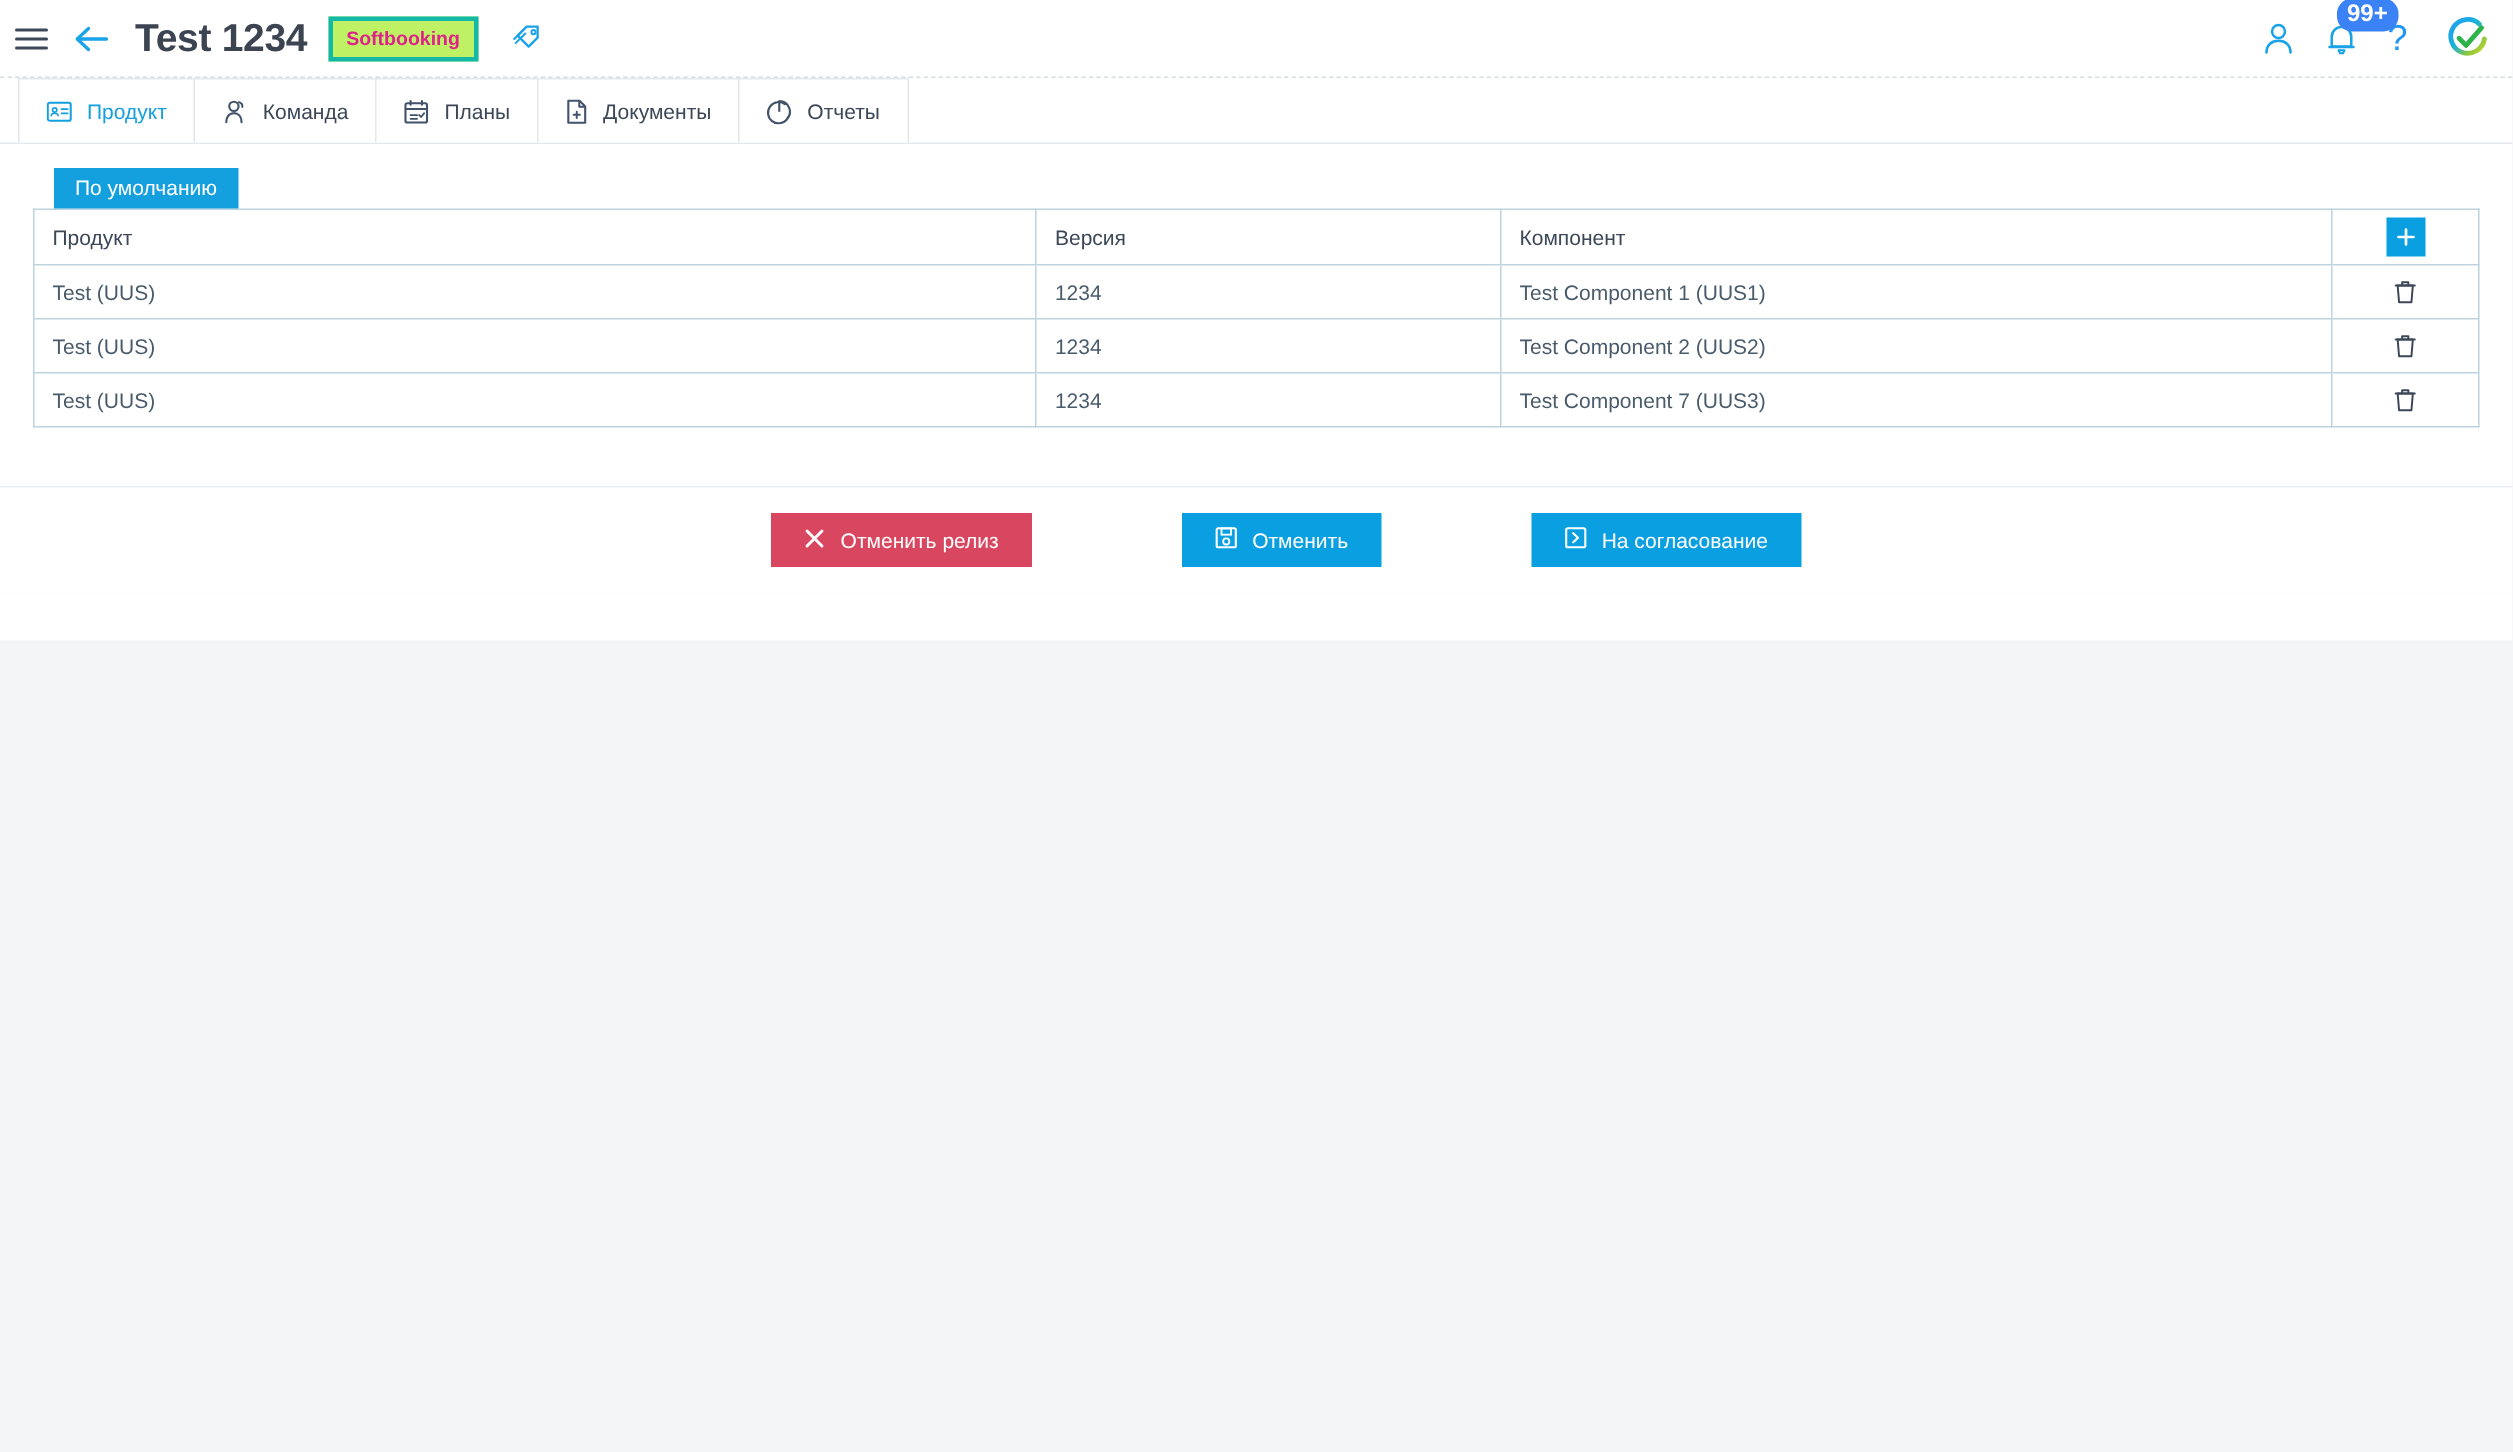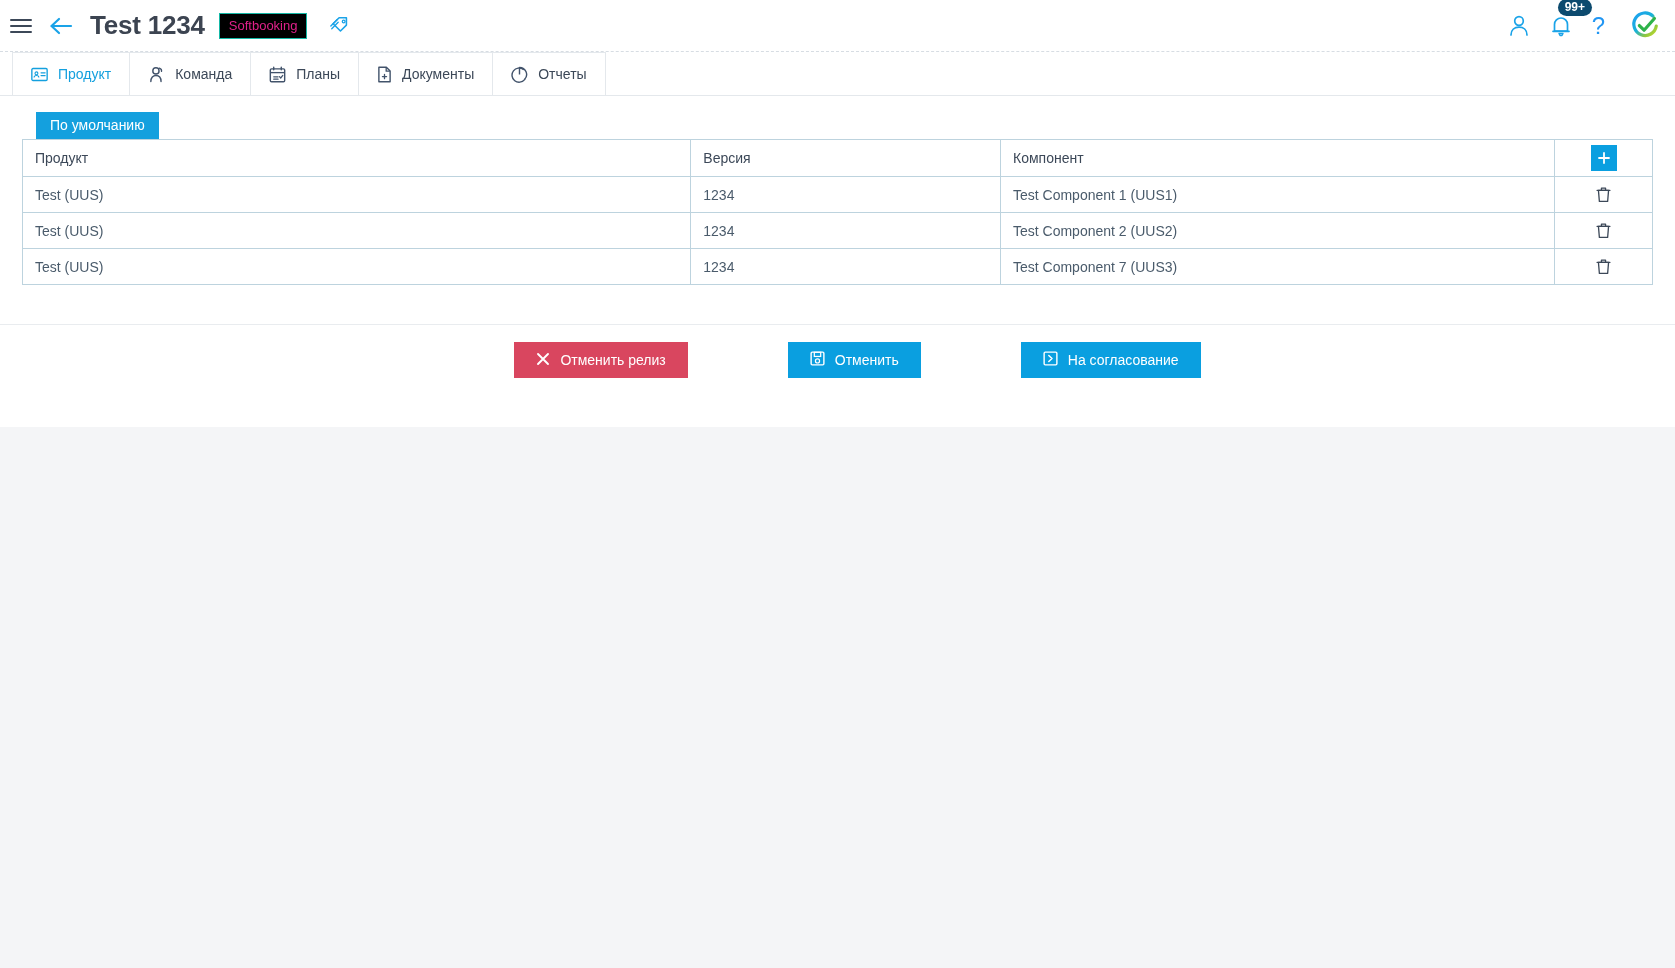--- a/index.html
+++ b/index.html
@@ -27,40 +27,41 @@
     gap: 4px; cursor: pointer; margin-right: 16px;
   }
   .hamburger span { display: block; height: 2px; background: #3c4858; border-radius: 1px; }
   .back-arrow { margin-right: 16px; cursor: pointer; display: flex; align-items: center; }
   .page-title {
     font-size: 26px; font-weight: bold; color: #3c4451;
     letter-spacing: -0.2px; white-space: nowrap;
   }
   .status-chip {
     margin-left: 14px;
-    border: 1px solid #14b8a6;
-    background: #000000;
+    border: 3px solid #14b8a6;
+    background: #bef264;
     color: #e0218a;
     font-size: 13px;
     padding: 4px 9px 5px;
     white-space: nowrap;
+    font-weight: bold;
   }
   .tag-icon { margin-left: 22px; display: flex; align-items: center; cursor: pointer; }
   .topbar-right {
     margin-left: auto;
     display: flex; align-items: center; gap: 20px;
     position: relative;
   }
   .tb-icon { cursor: pointer; display: flex; align-items: center; position: relative; }
   .notif-wrap { position: relative; display: flex; align-items: center; }
   .notif-badge {
     position: absolute;
     top: -15px; left: 8px;
-    background: #0c4a6e; color: #fff;
-    font-size: 12px; font-weight: bold;
+    background: #3b82f6; color: #fff;
+    font-size: 16px; font-weight: bold;
     border-radius: 10px;
     padding: 1px 7px 2px;
     line-height: 1.2;
     white-space: nowrap;
   }
   .help-icon { font-size: 24px; color: #2196f3; font-weight: 300; cursor: pointer; line-height: 1; }
   .brand-logo { margin-left: 4px; display:flex; align-items:center; }
 
   
   .tabstrip {

